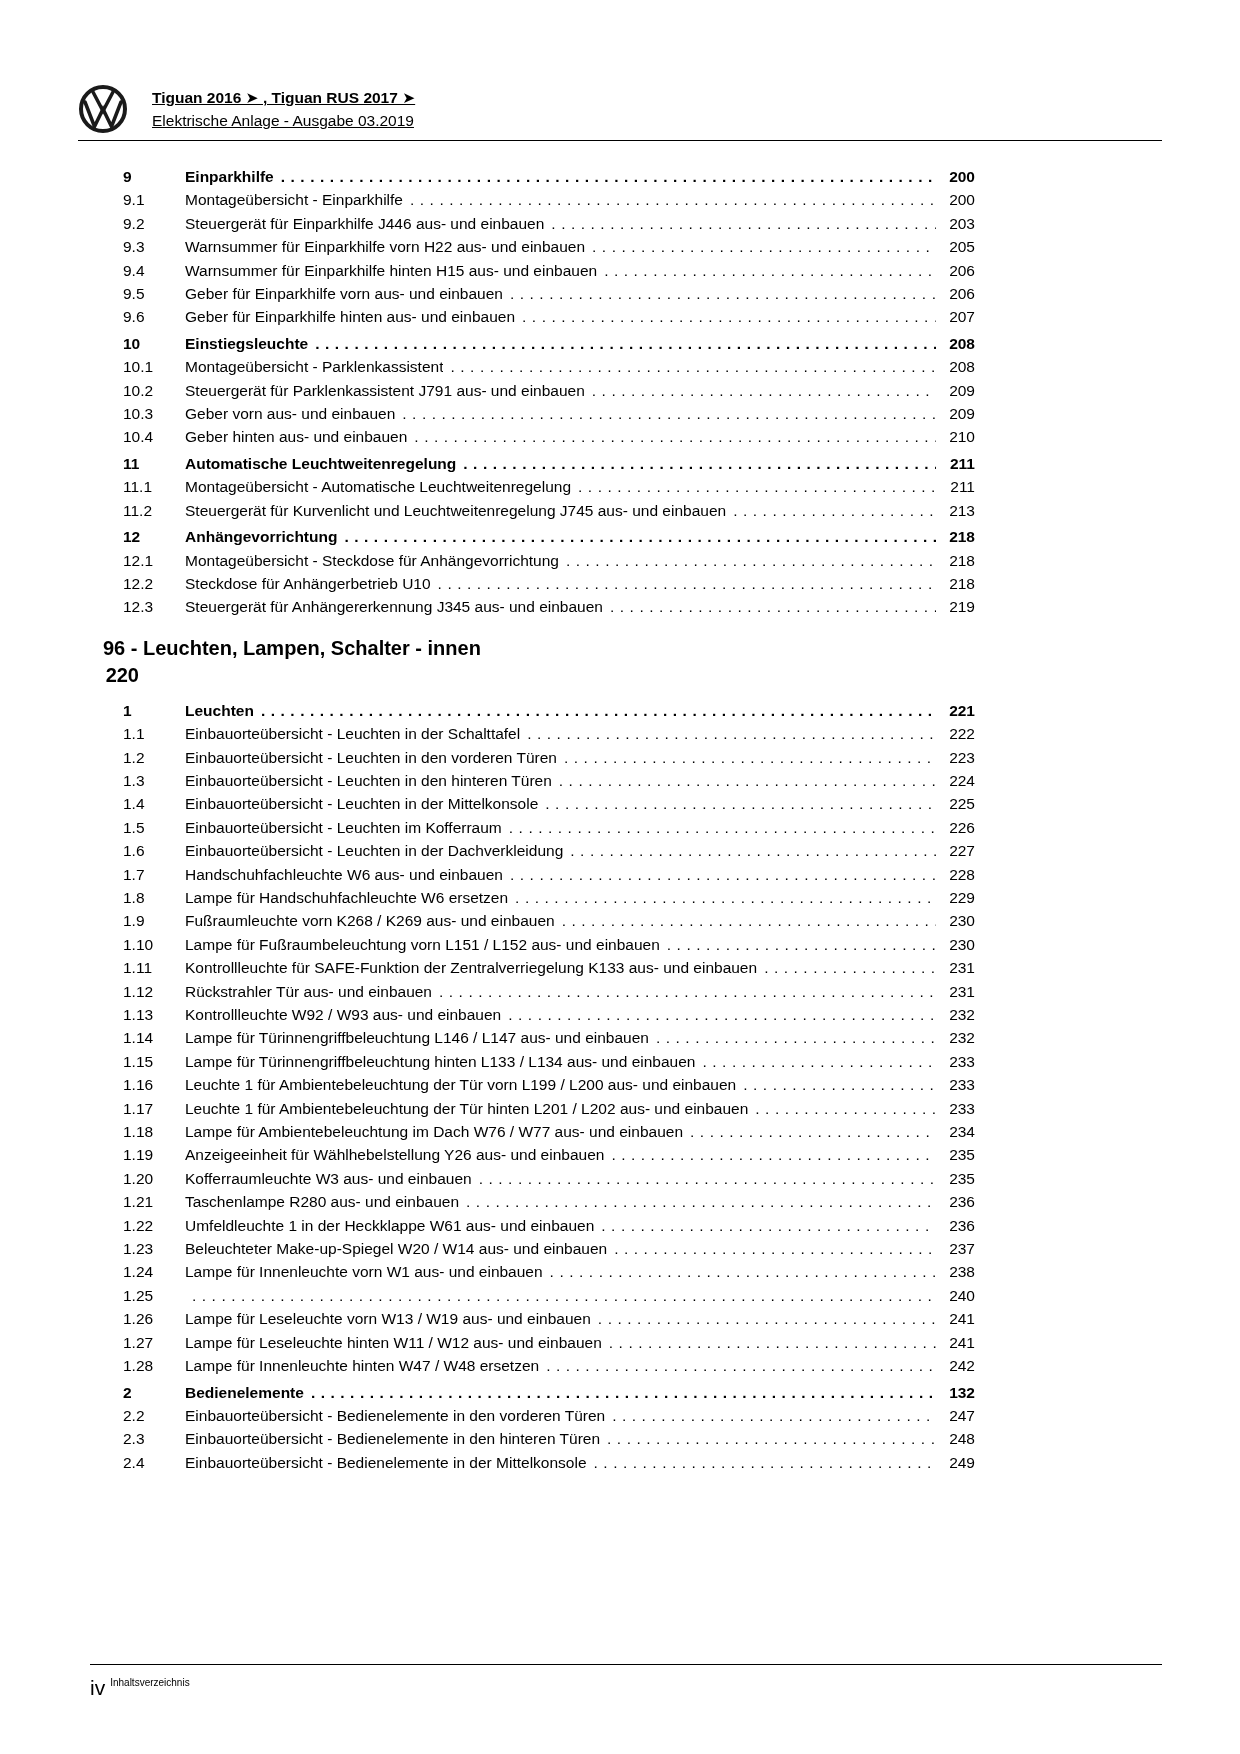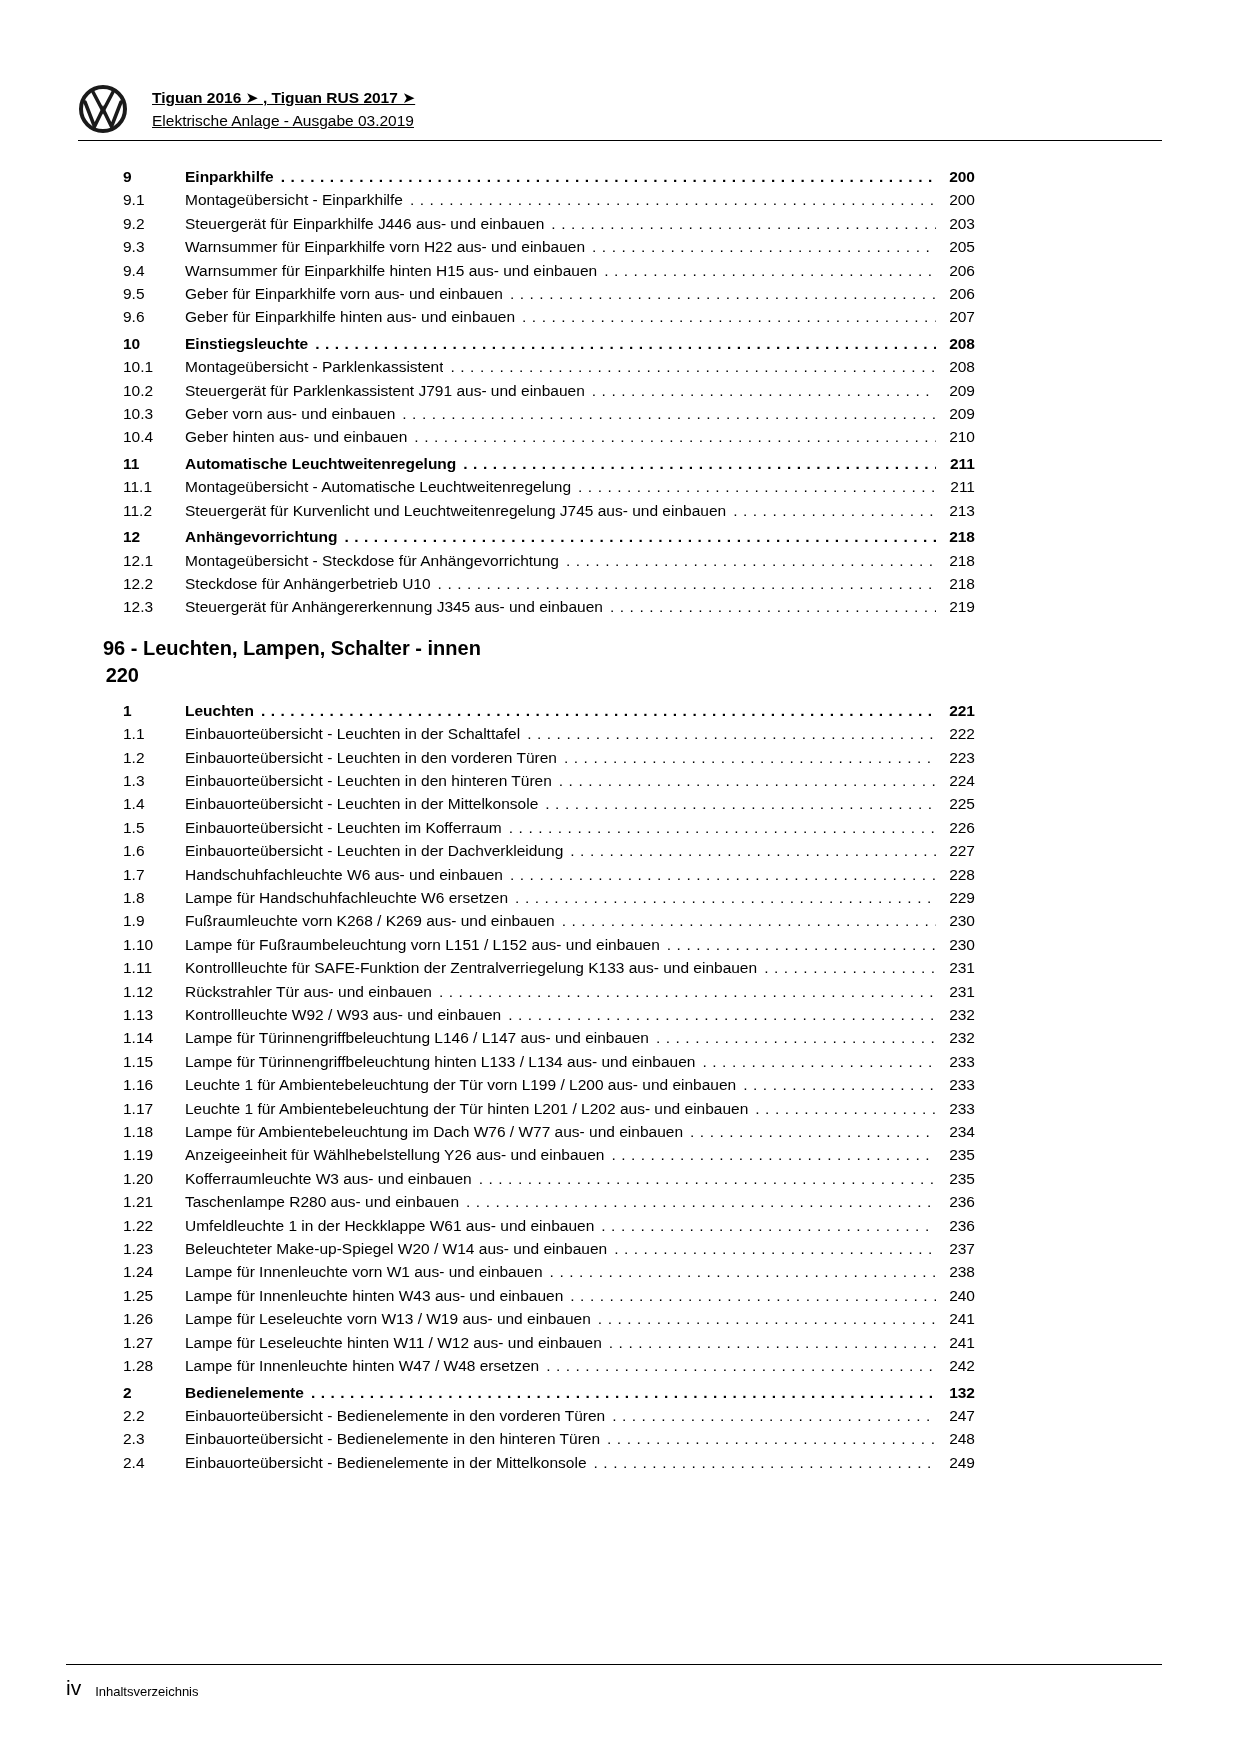--- a/index.html
+++ b/index.html
@@ -40,26 +40,26 @@
   .row.chapter { font-weight: bold; margin-top: 3px; }
   .row.part {
     font-size: 20px; font-weight: bold; line-height: 27px;
     margin: 16px 0 10px -27px;
     flex-direction: column;
   }
   .row.part .dots::after { letter-spacing: 7px; }
 
   
   .footer {
-    position: absolute; left: 66px; right: 78px; top: 1664px;
+    position: absolute; left: 90px; right: 78px; top: 1664px;
     border-top: 1px solid #000; padding-top: 12px;
-    display: flex; align-items: flex-end; gap: 14px;
+    display: flex; align-items: flex-start; gap: 5px;
   }
   .footer .roman { font-size: 21px; line-height: 22px; }
-  .footer .label { font-size: 13px; }
+  .footer .label { font-size: 10px; }
 </style>
 </head>
 <body>
 
 <div class="page">
 
   <div class="header">
     <div class="logo">
       <svg viewBox="0 0 100 100" aria-hidden="true">
         <circle cx="50" cy="50" r="44" fill="none" stroke="#1a1a1a" stroke-width="8"></circle>
@@ -338,21 +338,20 @@
         <span class="page-num">237</span>
       </div>
       <div class="row section">
         <span class="num">1.24</span>
         <span class="title">Lampe für Innenleuchte vorn W1 aus- und einbauen</span>
         <span class="dots"></span>
         <span class="page-num">238</span>
       </div>
       <div class="row section">
         <span class="num">1.25</span>
-        <span class="title">Lampe für Innenleuchte hinten W43 aus- und einbauen</span>
         <span class="dots"></span>
         <span class="page-num">240</span>
       </div>
       <div class="row section">
         <span class="num">1.26</span>
         <span class="title">Lampe für Leseleuchte vorn W13 / W19 aus- und einbauen</span>
         <span class="dots"></span>
         <span class="page-num">241</span>
       </div>
       <div class="row section">

